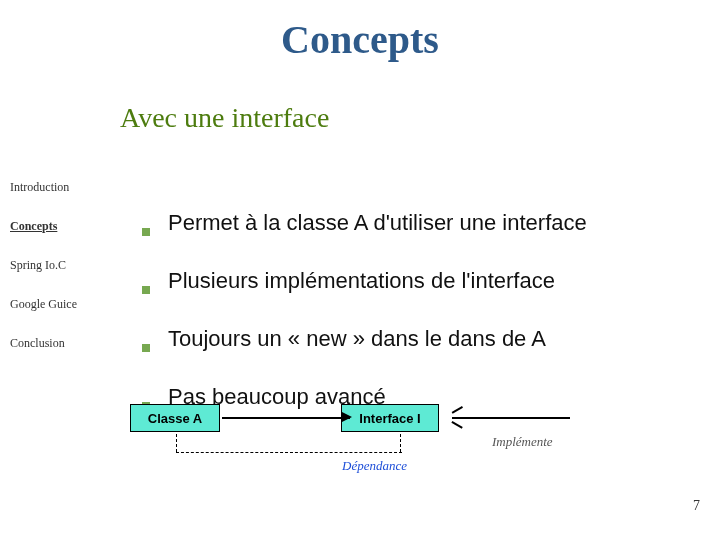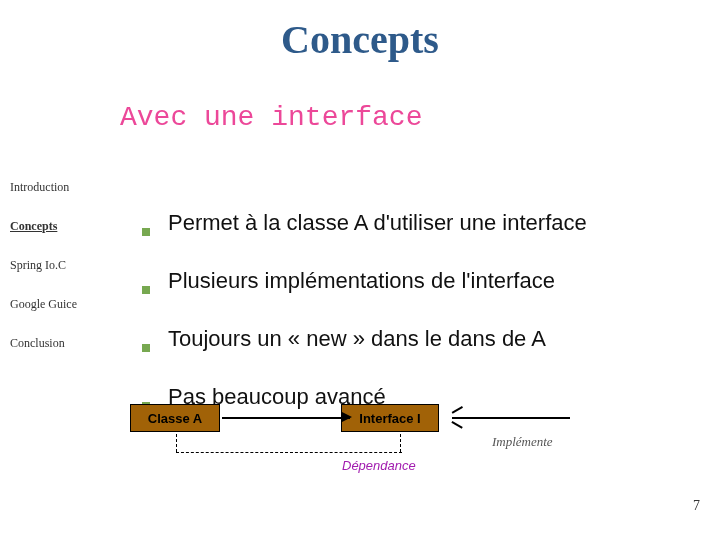--- a/index.html
+++ b/index.html
@@ -7,23 +7,23 @@
   .slide { width: 720px; height: 528px; position: relative; }
   .title {
     font-family: "Times New Roman", Times, serif;
     font-weight: bold;
     font-size: 40px;
     color: #2e5a8a;
     text-align: center;
     padding-top: 16px;
   }
   .subtitle {
-    font-family: Liberation Mono, monospace;
+    font-family: Liberation Serif, serif;
     font-size: 28px;
-    color: #ec4899;
+    color: #4d7c0f;
     position: absolute;
     top: 102px;
     left: 120px;
   }
   .sidebar {
     position: absolute;
     left: 10px;
     top: 180px;
     width: 100px;
   }
@@ -65,21 +65,21 @@
   .diagram {
     position: absolute;
     left: 120px;
     top: 400px;
     width: 560px;
     height: 80px;
   }
   .box {
     position: absolute;
     border: 1.5px solid #000;
-    background: #a16207;
+    background: #5eead4;
     font-family: sans-serif;
     font-weight: bold;
     font-size: 13px;
     display: flex;
     align-items: center;
     justify-content: center;
     padding: 6px 10px;
   }
   .box-a { left: 10px;  top: 4px; width: 90px; height: 28px; }
   .box-i { left: 221px; top: 4px; width: 98px; height: 28px; }
@@ -112,24 +112,24 @@
     height: 1.5px;
     width: 12px;
     left: 0;
   }
   .arrow-open::before { top: 2px; transform: rotate(-30deg); transform-origin: left center; }
   .arrow-open::after  { top: 11px; transform: rotate(30deg); transform-origin: left center; }
   .dep-label {
     position: absolute;
     top: 58px;
     left: 222px;
-    font-family: Liberation Sans, sans-serif;
+    font-family: Liberation Serif, serif;
     font-style: italic;
     font-size: 13px;
-    color: #a21caf;
+    color: #1d4ed8;
   }
   .impl-label {
     position: absolute;
     top: 34px;
     left: 372px;
     font-family: "Times New Roman", Times, serif;
     font-style: italic;
     font-size: 13px;
     color: #555;
   }

